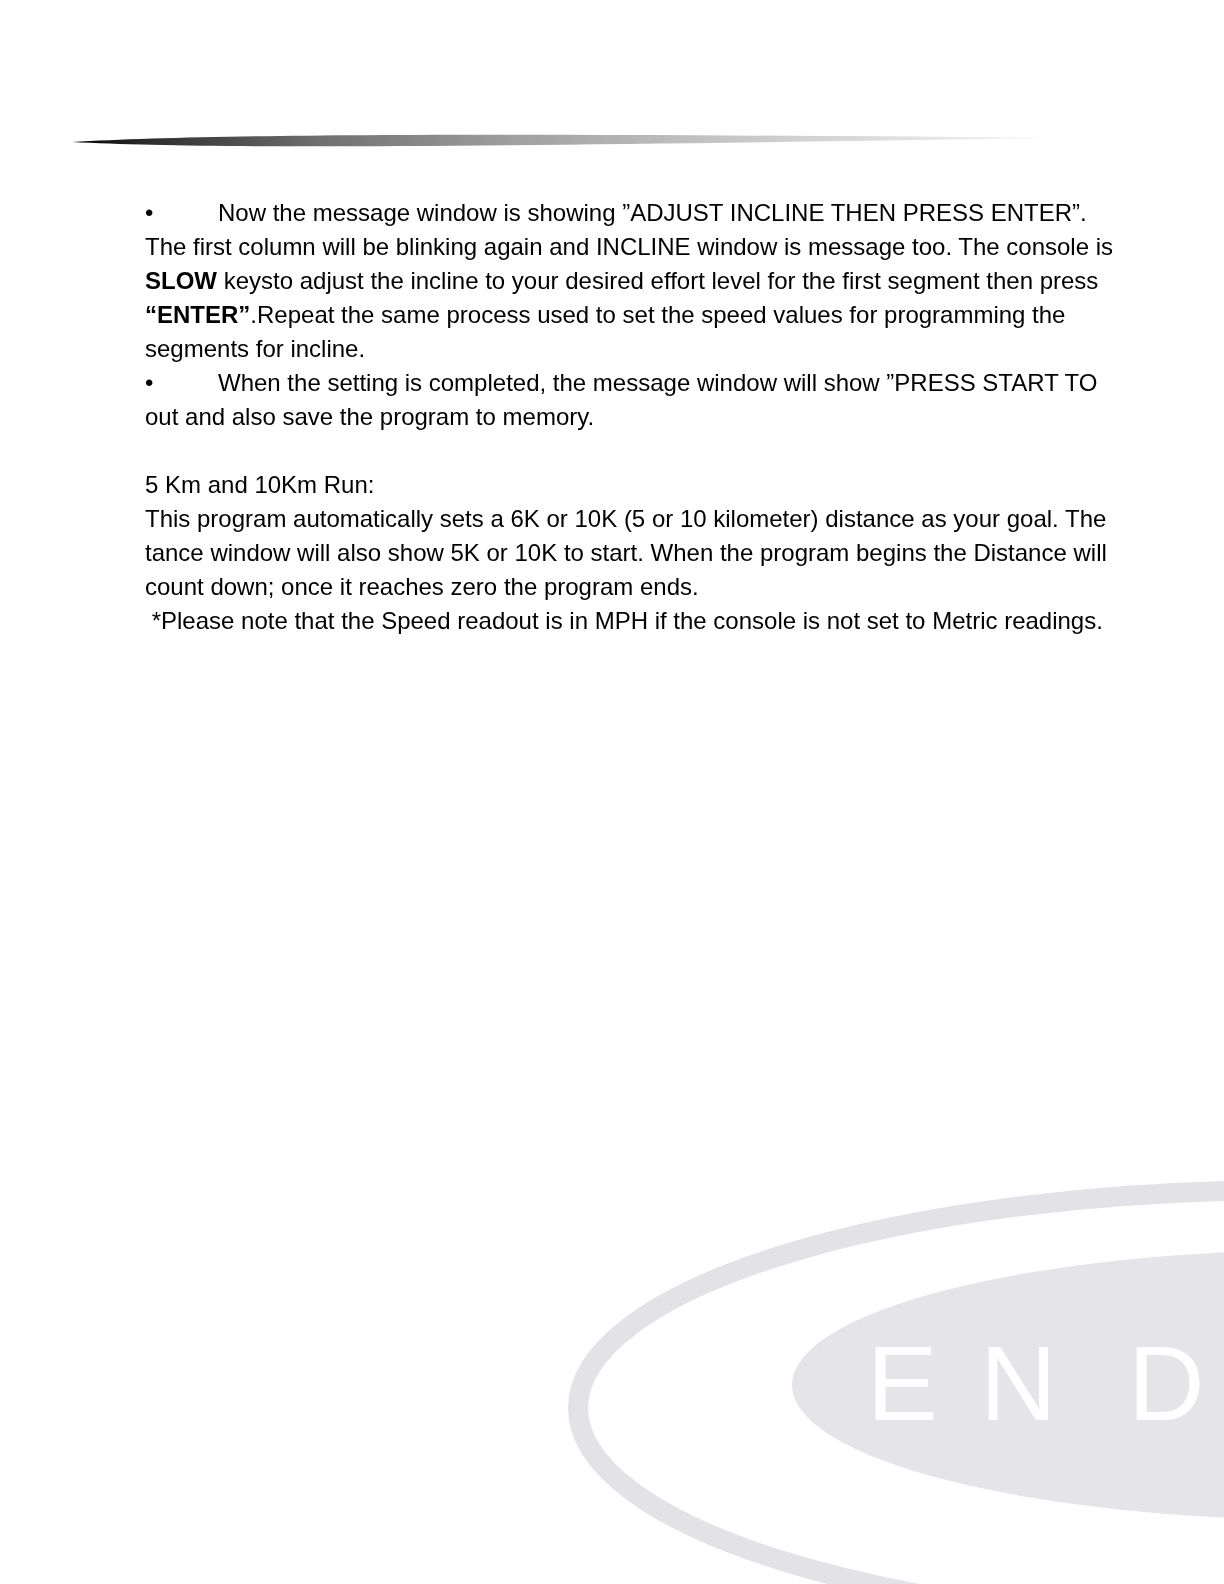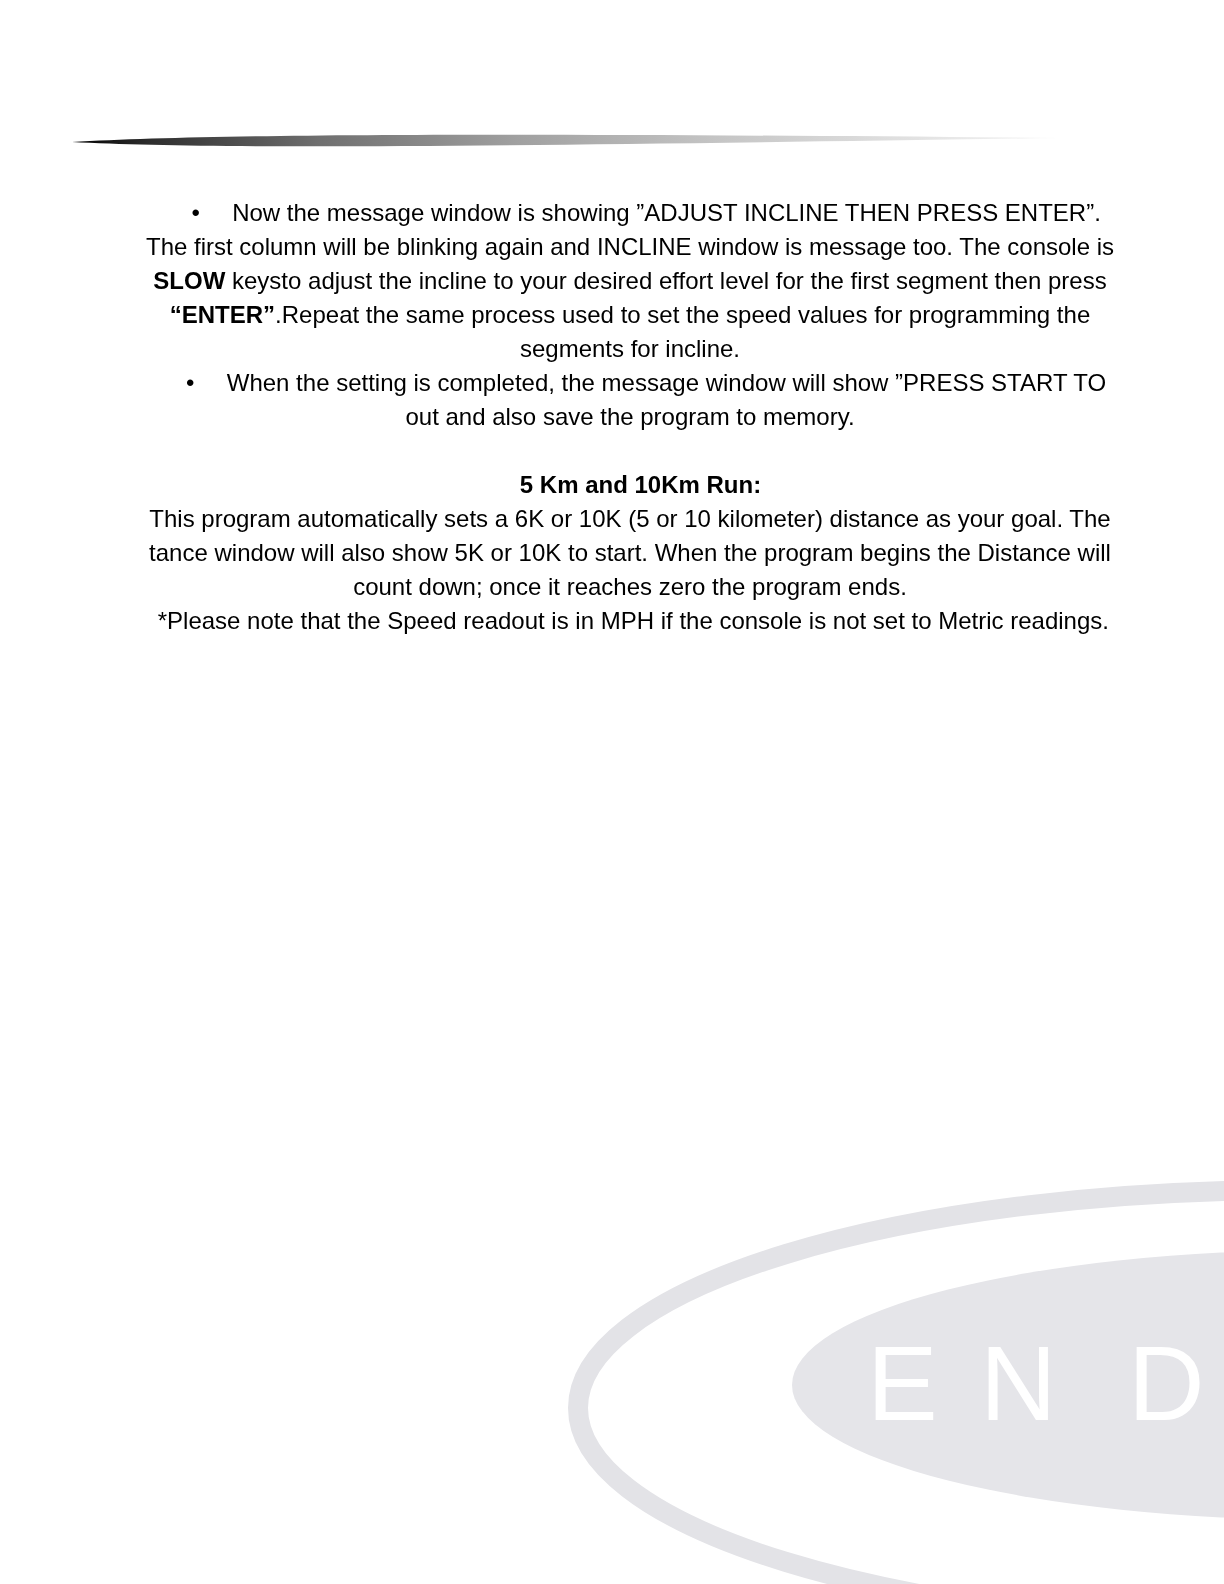--- a/index.html
+++ b/index.html
@@ -25,43 +25,42 @@
     width: 1224px;
     height: 1584px;
     pointer-events: none;
   }
   .wm-letter {
     font-family: "Liberation Sans", sans-serif;
     font-weight: 400;
   }
   .content {
     position: absolute;
-    left: 135px;
+    left: 145px;
     top: 196px;
     width: 990px;
     font-size: 24px;
     line-height: 34px;
     color: #000000;
-    text-align: center;
   }
   .block { margin: 0; }
   .block.spacer { height: 34px; }
   .tline {
     height: 34px;
     line-height: 34px;
     white-space: pre;
   }
   .seg { font-weight: normal; }
   .seg.b { font-weight: bold; }
   .bullet-marker {
     display: inline-block;
     width: 73px;
     font-weight: normal;
   }
-  .heading .seg { font-weight: bold; margin-left: 21px; }
+  .heading .seg { font-weight: normal; }
 </style>
 </head>
 <body>
 
 <div class="page">
 
   <svg class="top-rule" viewBox="0 0 1000 24" preserveAspectRatio="none" aria-hidden="true">
     <defs>
       <linearGradient id="ruleGrad" x1="0" y1="0" x2="1" y2="0">
         <stop offset="0" stop-color="#000000"></stop>

